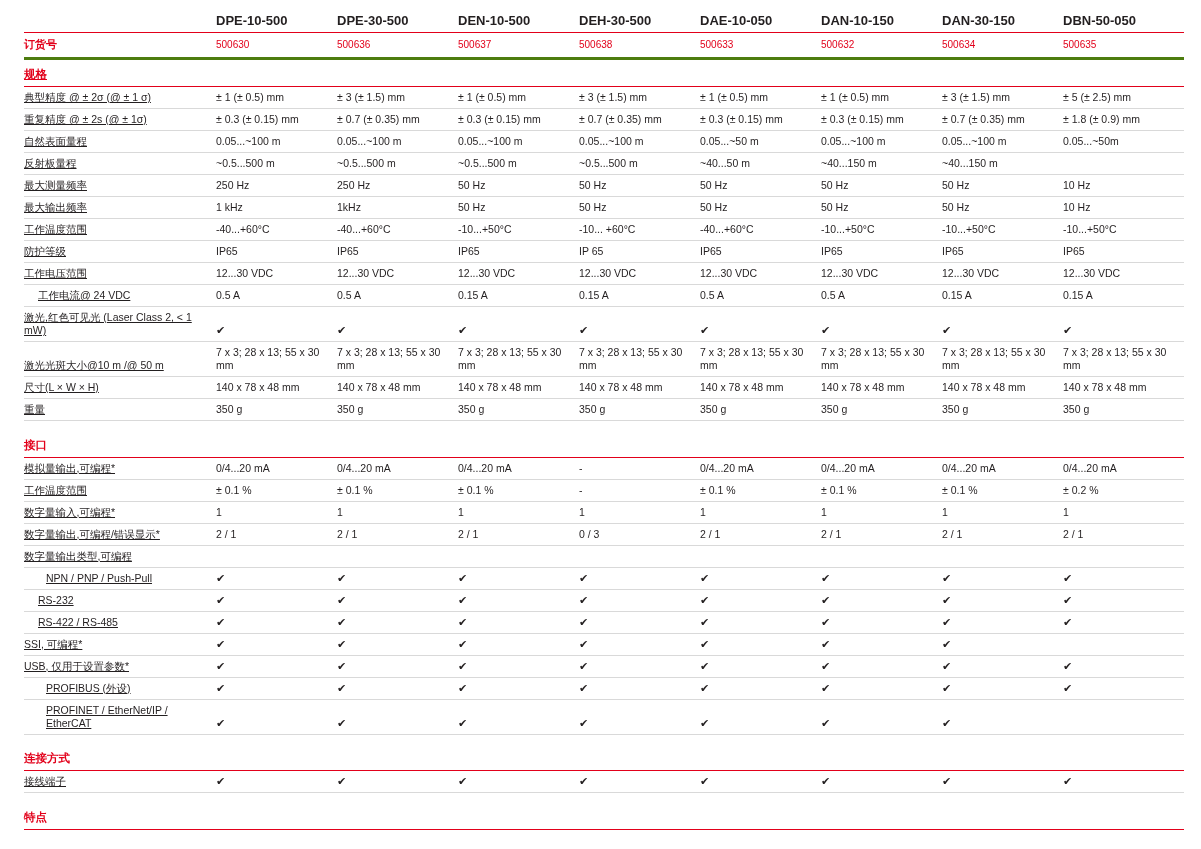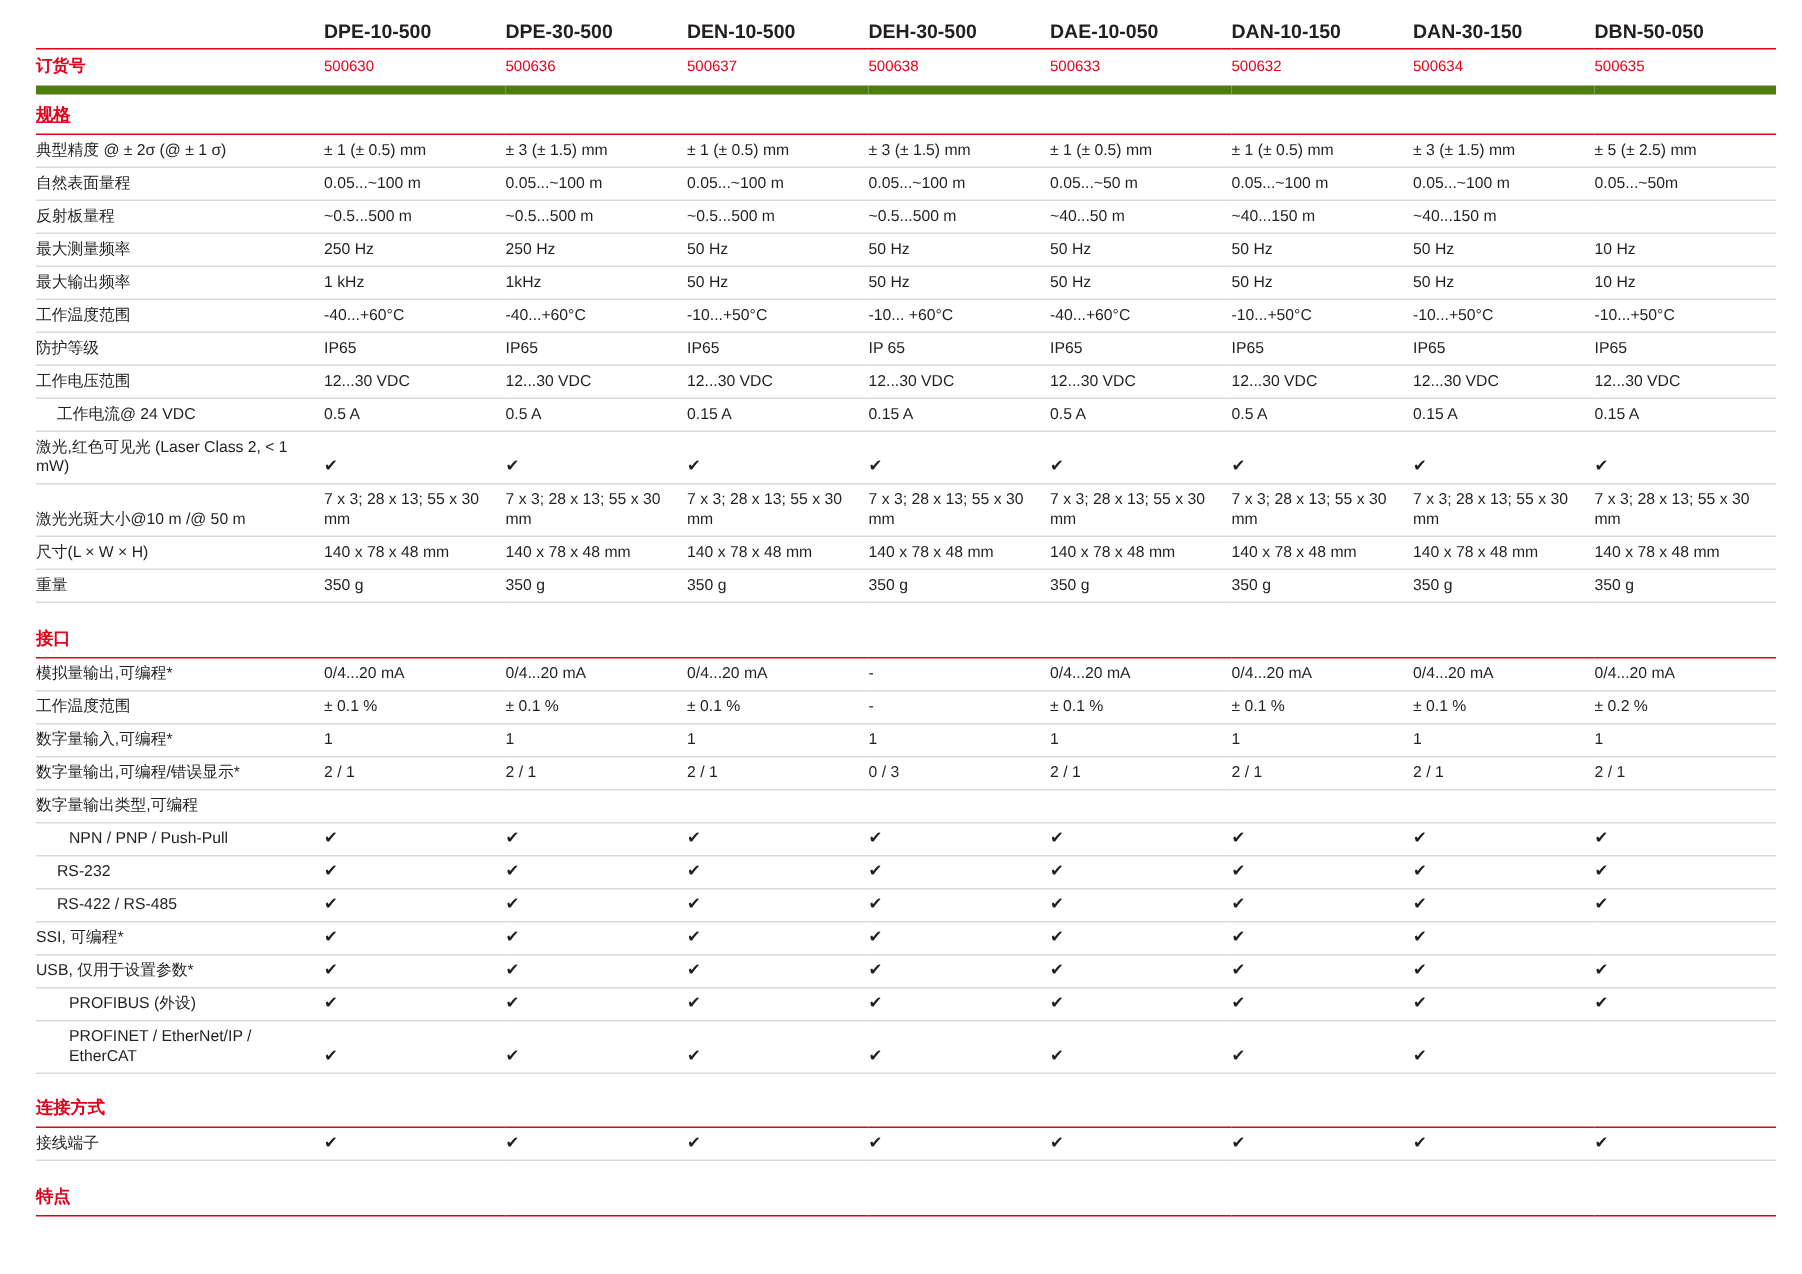--- a/index.html
+++ b/index.html
@@ -45,21 +45,21 @@
     padding: 0 4px 5px 0;
     border-bottom: 1.4px solid #e2001a;
   }
   tr.header-row th.lbl-cell { border-bottom: 1.4px solid #e2001a; }
 
   
   tr.order-row td {
     color: #e2001a;
     font-size: 10px;
     padding: 5px 4px 6px 0;
-    border-bottom: 6px solid #4d7c0f;
+    border-bottom: 3px solid #4d7c0f;
   }
   tr.order-row td.lbl-cell {
     color: #e2001a;
     font-weight: bold;
     font-size: 11px;
   }
 
   
   tr.section-row td {
     color: #e2001a;
@@ -68,21 +68,21 @@
     padding: 9px 4px 5px 0;
     border-bottom: 1.4px solid #e2001a;
   }
   tr.section-row.first td { padding-top: 8px; text-decoration: underline; }
 
   
   tr.data-row td {
     padding: 4px 4px 4px 0;
     border-bottom: 1px solid #d9d9d9;
   }
-  tr.data-row td.lbl-cell { color: #231f20; }
+  tr.data-row td.lbl-cell { color: #231f20; text-decoration: underline; }
   tr.data-row td.indent1 { padding-left: 14px; }
   tr.data-row td.indent2 { padding-left: 22px; }
   tr.data-row td.val-cell { color: #231f20; }
 
   .check { font-size: 11px; color: #231f20; line-height: 11px; }
 
   
   tr.spacer-row td {
     border-bottom: none;
     height: 9px;
@@ -146,20 +146,31 @@
           <td class="val-cell">± 1 (± 0.5) mm</td>
           <td class="val-cell">± 3 (± 1.5) mm</td>
           <td class="val-cell">± 1 (± 0.5) mm</td>
           <td class="val-cell">± 3 (± 1.5) mm</td>
           <td class="val-cell">± 1 (± 0.5) mm</td>
           <td class="val-cell">± 1 (± 0.5) mm</td>
           <td class="val-cell">± 3 (± 1.5) mm</td>
           <td class="val-cell">± 5 (± 2.5) mm</td>
         </tr>
         <tr class="data-row">
+          <td class="lbl-cell">重复精度 @ ± 2s (@ ± 1σ)</td>
+          <td class="val-cell">± 0.3 (± 0.15) mm</td>
+          <td class="val-cell">± 0.7 (± 0.35) mm</td>
+          <td class="val-cell">± 0.3 (± 0.15) mm</td>
+          <td class="val-cell">± 0.7 (± 0.35) mm</td>
+          <td class="val-cell">± 0.3 (± 0.15) mm</td>
+          <td class="val-cell">± 0.3 (± 0.15) mm</td>
+          <td class="val-cell">± 0.7 (± 0.35) mm</td>
+          <td class="val-cell">± 1.8 (± 0.9) mm</td>
+        </tr>
+        <tr class="data-row">
           <td class="lbl-cell">自然表面量程</td>
           <td class="val-cell">0.05...~100 m</td>
           <td class="val-cell">0.05...~100 m</td>
           <td class="val-cell">0.05...~100 m</td>
           <td class="val-cell">0.05...~100 m</td>
           <td class="val-cell">0.05...~50 m</td>
           <td class="val-cell">0.05...~100 m</td>
           <td class="val-cell">0.05...~100 m</td>
           <td class="val-cell">0.05...~50m</td>
         </tr>

